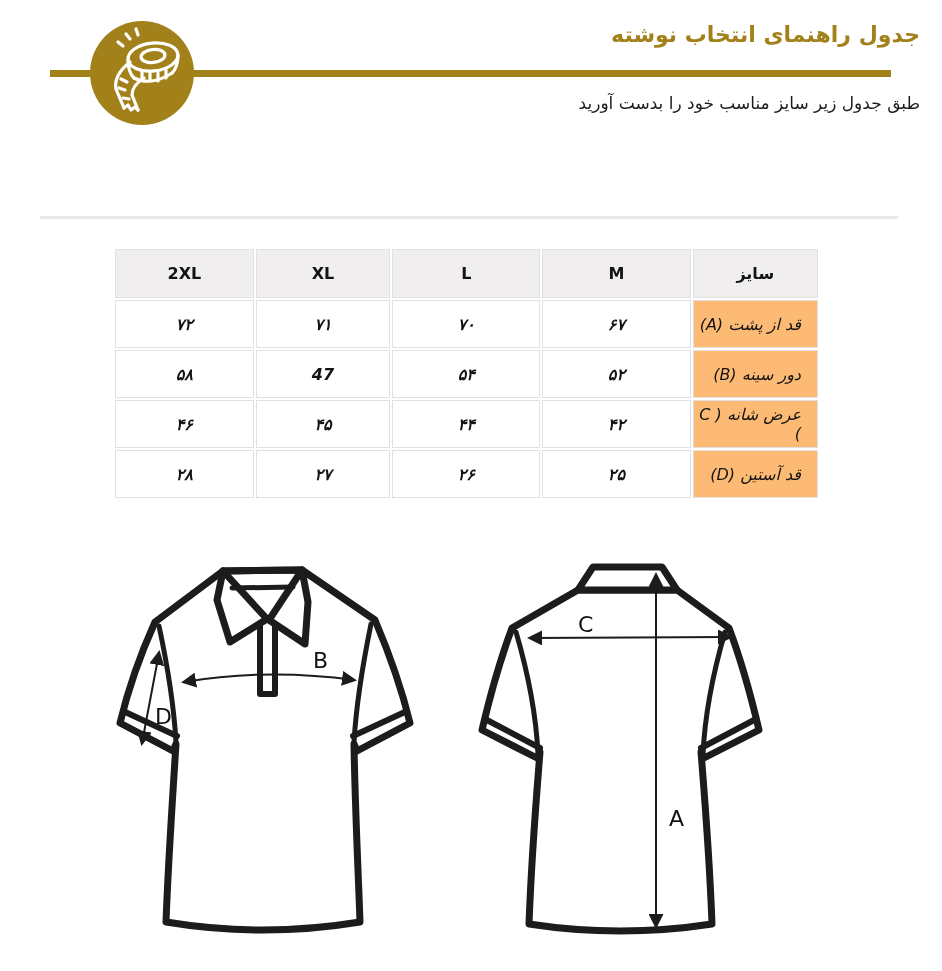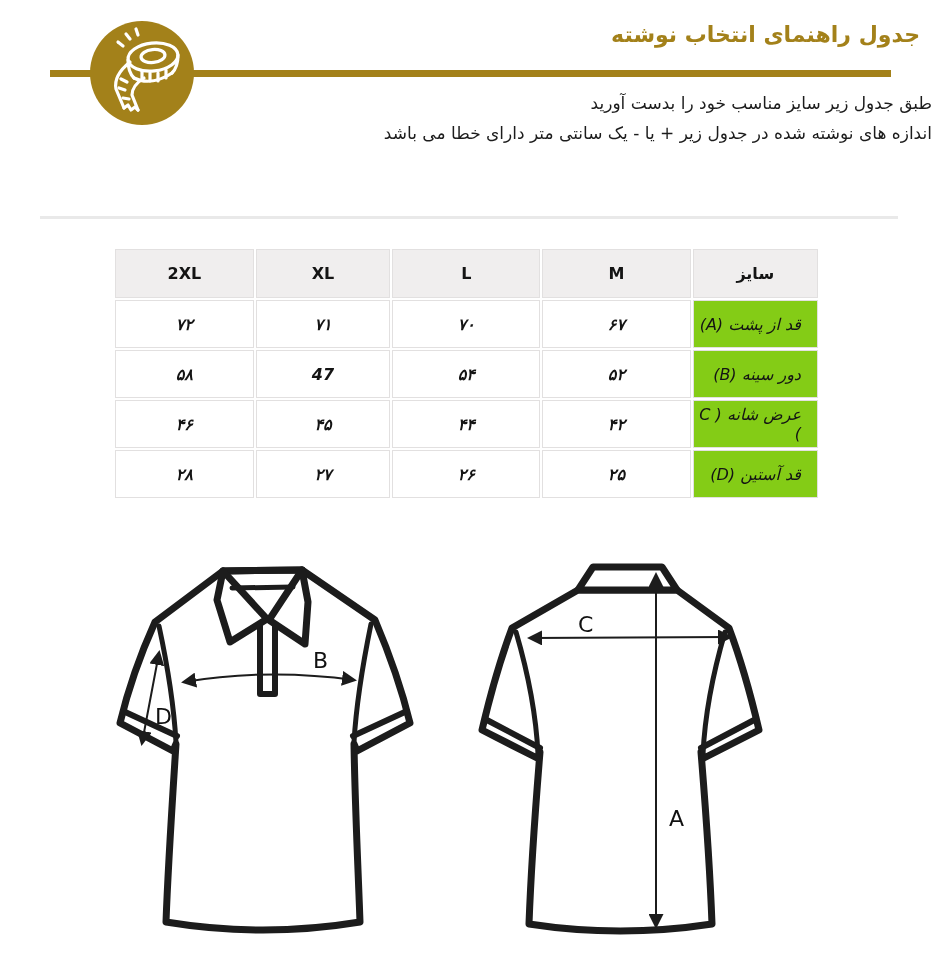--- a/index.html
+++ b/index.html
@@ -23,21 +23,21 @@
   }
   .icon-circle {
     position: absolute; top: 21px; left: 90px;
     width: 104px; height: 104px; border-radius: 50%;
     background: #a3811a; z-index: 2;
     display: flex; align-items: center; justify-content: center;
   }
 
   
   .intro {
-    position: absolute; top: 88px; right: 10px;
+    position: absolute; top: 88px; right: 22px;
     direction: rtl; text-align: right;
     font-size: 17px; line-height: 30px; color: #1c1c1c;
   }
 
   .divider {
     position: absolute; top: 216px; left: 40px;
     width: 858px; height: 3px; background: #e9e9e9;
   }
 
   
@@ -51,21 +51,21 @@
     border: 1px solid #e2e0e0;
     font-size: 16px; color: #141414;
     vertical-align: middle;
   }
   .size-table th {
     background: #f0eeee; height: 49px;
     font-weight: 600; text-align: center;
   }
   .size-table td { height: 48px; text-align: center; font-weight: 600; background: #fff; font-style: italic; }
   .size-table td.row-label {
-    background: #84cc16; text-align: right;
+    background: #fdba74; text-align: right;
     padding-right: 16px; font-weight: 500;
   }
 
   
   .diagram { position: absolute; }
   .diagram-front { left: 108px; top: 558px; }
   .diagram-back  { left: 450px; top: 558px; }
   .measure-letter { font-family: "DejaVu Sans", sans-serif; font-size: 22px; fill: #111; }
 </style>
 </head>
@@ -95,21 +95,20 @@
           <path d="M 33,77 L 39,78"></path>
         <path d="M 36,13 L 40,18"></path>
           <path d="M 46,8 L 48,14"></path>
           <path d="M 28,21 L 33,25"></path>
       </g>
     </svg>
   </div>
 
   <div class="intro">
     <div>طبق جدول زیر سایز مناسب خود را بدست آورید</div>
-    <div>اندازه های نوشته شده در جدول زیر + یا - یک سانتی متر دارای خطا می باشد</div>
   </div>
 
   <div class="divider"></div>
 
   <table class="size-table">
     <colgroup>
       <col style="width:127px">
         <col style="width:151px">
         <col style="width:151px">
       <col style="width:137px">

